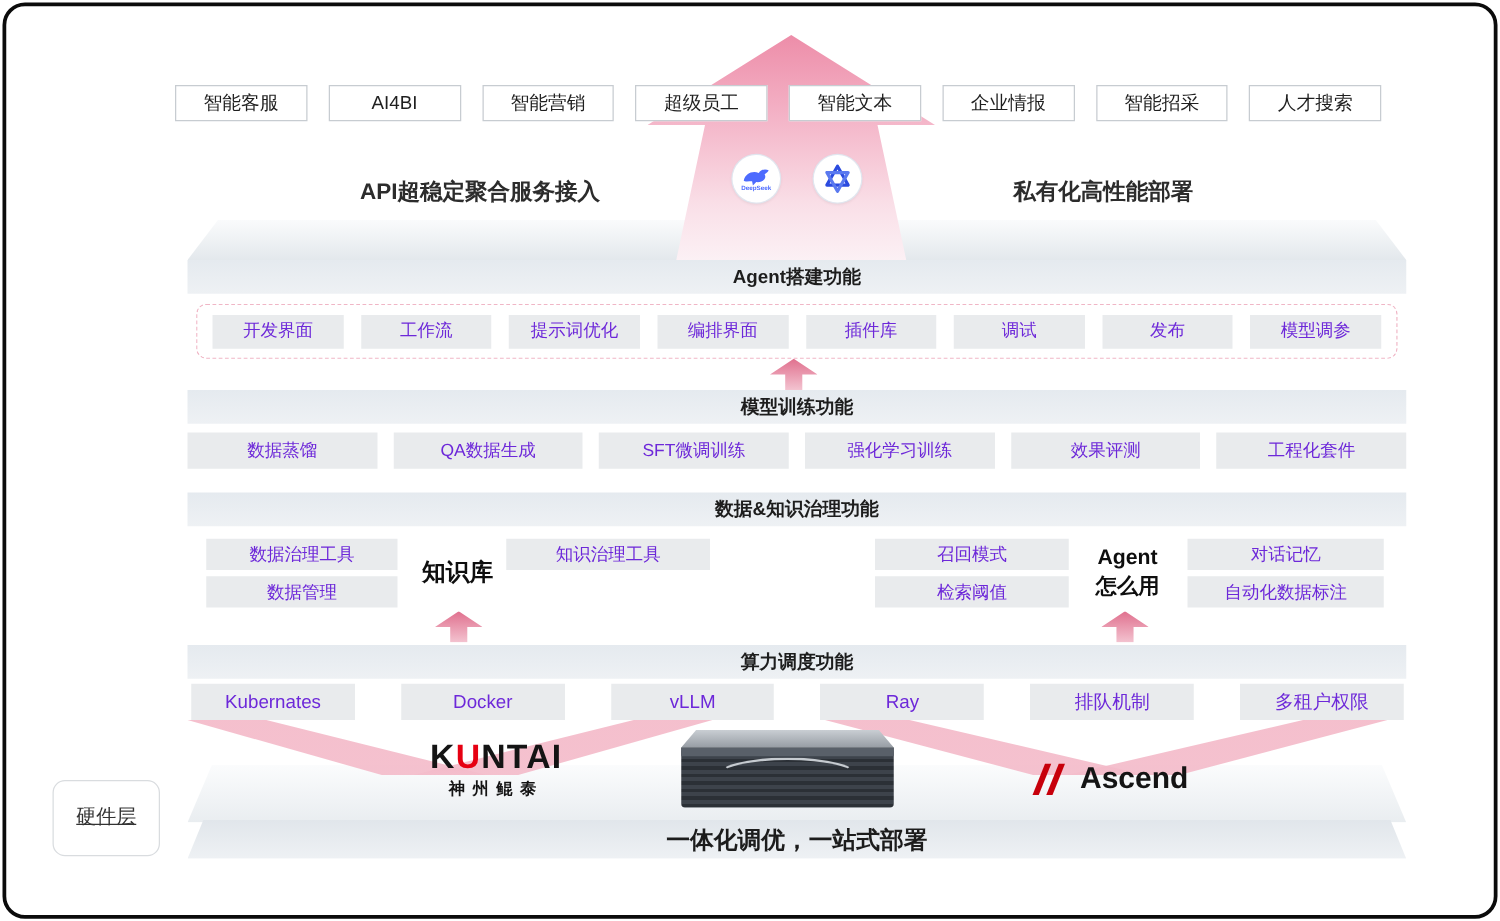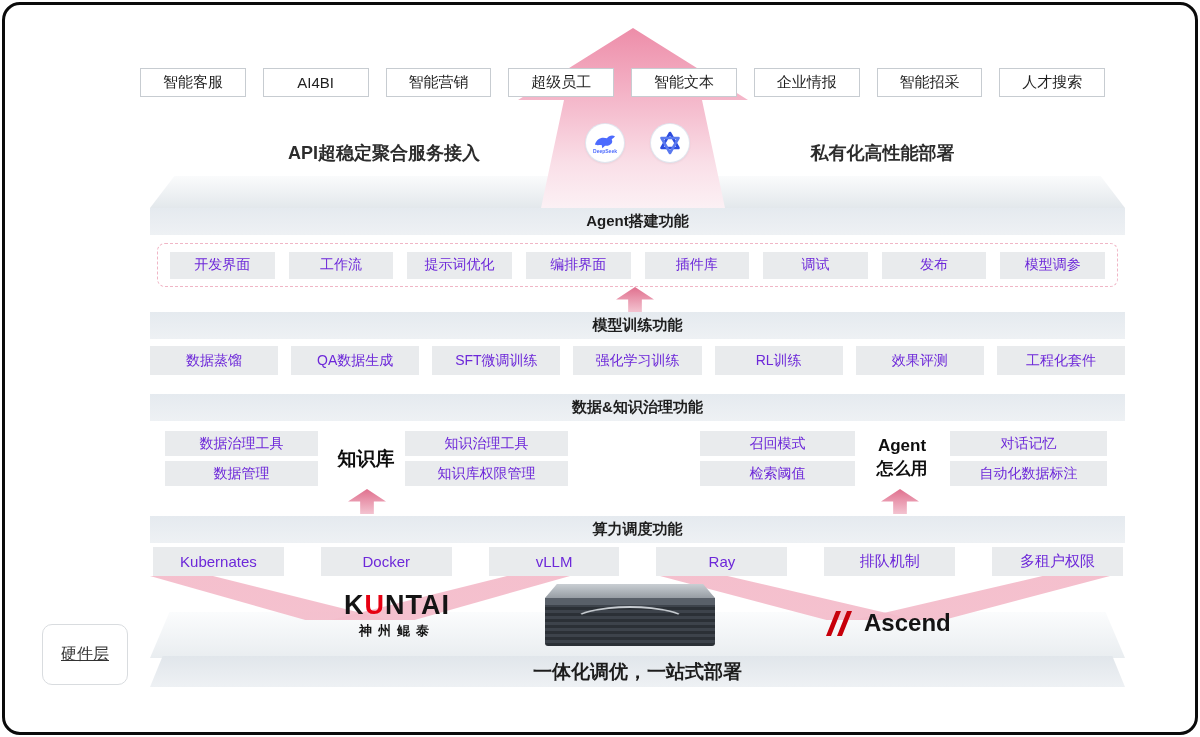--- a/index.html
+++ b/index.html
@@ -161,32 +161,30 @@
     <div class="box">模型调参</div>
   </div>
   <div class="up-arrow arrow-a"></div>
 
   <div class="section-bar bar-training">模型训练功能</div>
   <div class="training-row">
     <div class="box">数据蒸馏</div>
     <div class="box">QA数据生成</div>
     <div class="box">SFT微调训练</div>
     <div class="box">强化学习训练</div>
-    <div class="box">RL训练</div>
     <div class="box">效果评测</div>
     <div class="box">工程化套件</div>
   </div>
 
   <div class="section-bar bar-gov">数据&amp;知识治理功能</div>
 
   <div class="box gov-box" style="left:165px; top:431px; width:153px;">数据治理工具</div>
   <div class="box gov-box" style="left:165px; top:461px; width:153px;">数据管理</div>
   <div class="gov-label" style="left:322px; top:431px; width:88px; height:55px; font-size:19px;">知识库</div>
   <div class="box gov-box" style="left:405px; top:431px; width:163px;">知识治理工具</div>
-  <div class="box gov-box" style="left:405px; top:461px; width:163px;">知识库权限管理</div>
 
   <div class="box gov-box" style="left:700px; top:431px; width:155px;">召回模式</div>
   <div class="box gov-box" style="left:700px; top:461px; width:155px;">检索阈值</div>
   <div class="gov-label" style="left:858px; top:427px; width:88px; height:62px; font-size:17px;">Agent
 怎么用</div>
   <div class="box gov-box" style="left:950px; top:431px; width:157px;">对话记忆</div>
   <div class="box gov-box" style="left:950px; top:461px; width:157px;">自动化数据标注</div>
 
   <div class="up-arrow arrow-kb"></div>
   <div class="up-arrow arrow-ag"></div>

